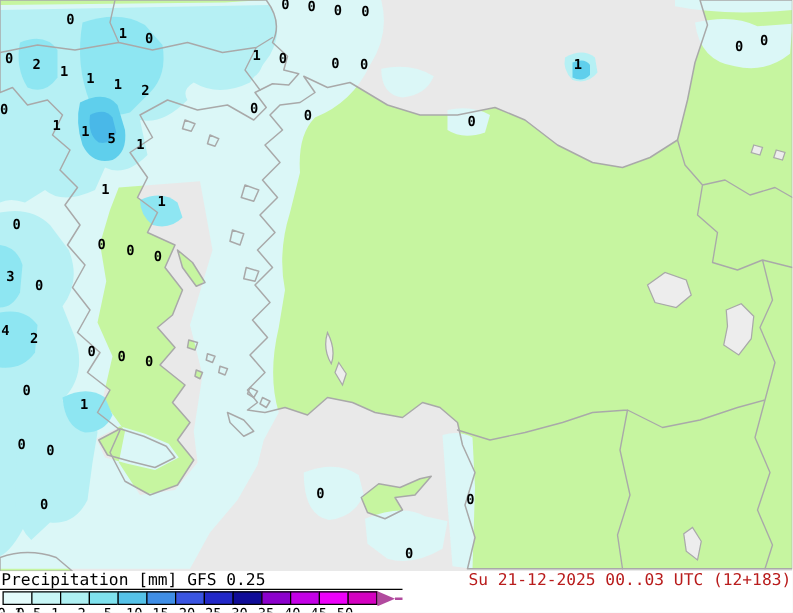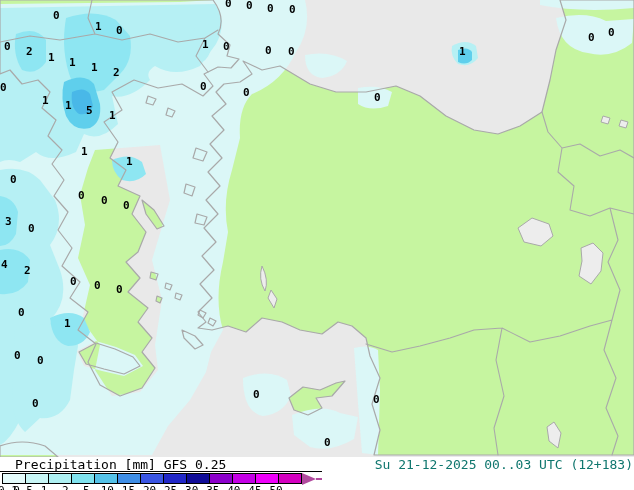--- a/index.html
+++ b/index.html
@@ -14,32 +14,32 @@
   .p-trace{fill:var(--precip_trace);}
   .p-light{fill:var(--precip_light);}
   .p-moderate{fill:var(--precip_moderate);}
   .p-heavy{fill:var(--precip_heavy);}
   .p-intense{fill:var(--precip_intense);}
   #label-layer{position:absolute;left:0;top:0;width:634px;height:457px;pointer-events:none;}
   #label-layer span{position:absolute;font:bold 11px "DejaVu Sans Mono",monospace;color:#000;line-height:11px;}
   .bottom-bar{position:absolute;left:0;top:457px;width:634px;height:33px;background:#fff;}
   .legend-left{position:absolute;left:0;top:0;width:322px;}
   .legend-title{font:13px "DejaVu Sans Mono",monospace;color:#000;white-space:nowrap;
-                border-bottom:1px solid #000;padding:0 0 1px 15px;height:13px;}
+                border-bottom:1px solid #000;padding:0 0 1px 1px;height:13px;}
   .scale-row{display:flex;align-items:center;margin:1px 0 0 2px;height:11px;}
   #scale-bar{display:flex;}
   #scale-bar .seg{width:22px;height:9px;border:1px solid #000;margin-right:-1px;}
   .scale-arrow{width:0;height:0;border-top:6px solid transparent;border-bottom:6px solid transparent;
                border-left:14px solid var(--arrow);margin-left:1px;}
   .scale-tail{width:8px;height:2px;background:var(--arrow);}
   #scale-labels{position:relative;height:12px;margin-left:2px;}
   #scale-labels span{position:absolute;top:0;transform:translateX(-50%);
                      font:11px "DejaVu Sans Mono",monospace;color:#000;}
   .legend-right{position:absolute;right:1px;top:0;text-align:right;}
-  .datetime{font:13px "DejaVu Sans Mono",monospace;color:#0f766e;white-space:nowrap;}
+  .datetime{font:13px "DejaVu Sans Mono",monospace;color:#b91c1c;white-space:nowrap;}
   .copyright{font:13px "DejaVu Sans Mono",monospace;color:var(--copyright);white-space:nowrap;margin-top:1px;}
 </style>
 </head>
 <body>
 
 <div class="screen">
 
   <div class="map-area">
     <svg width="634" height="457" viewBox="0 0 634 457">
       <defs>

